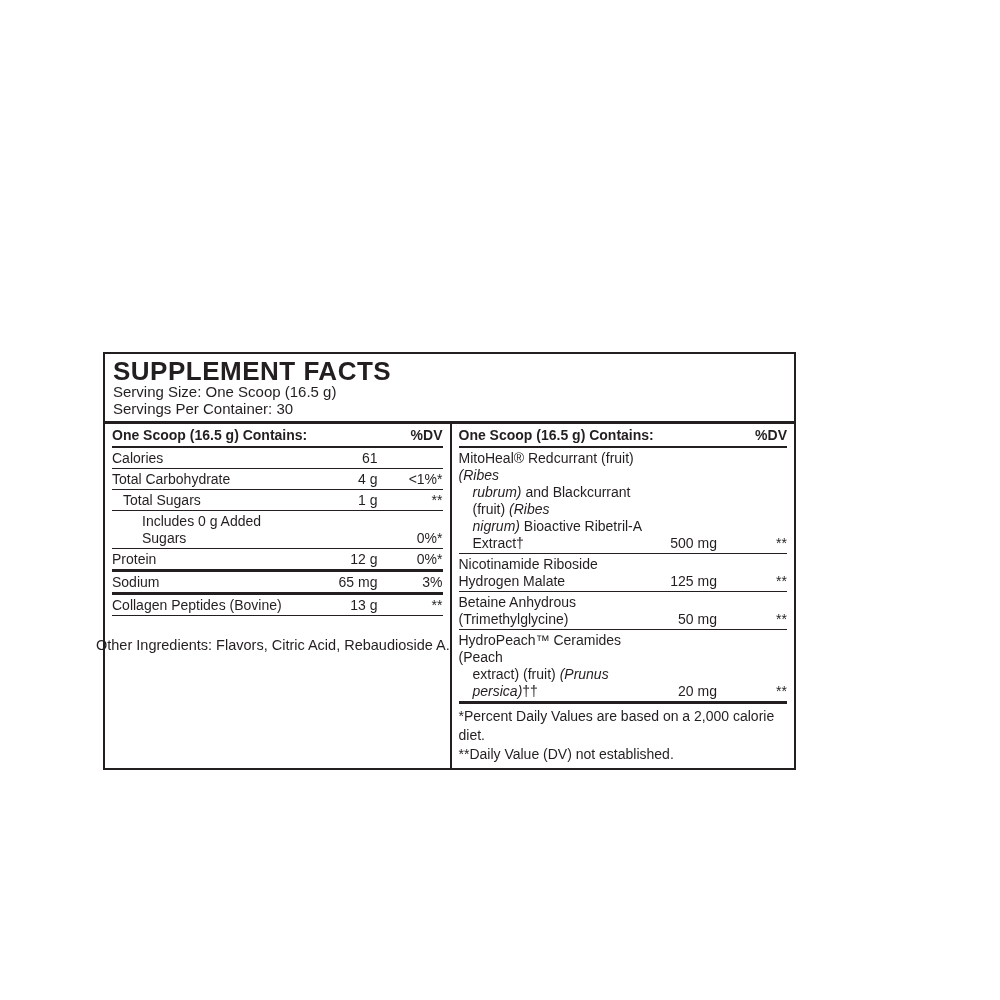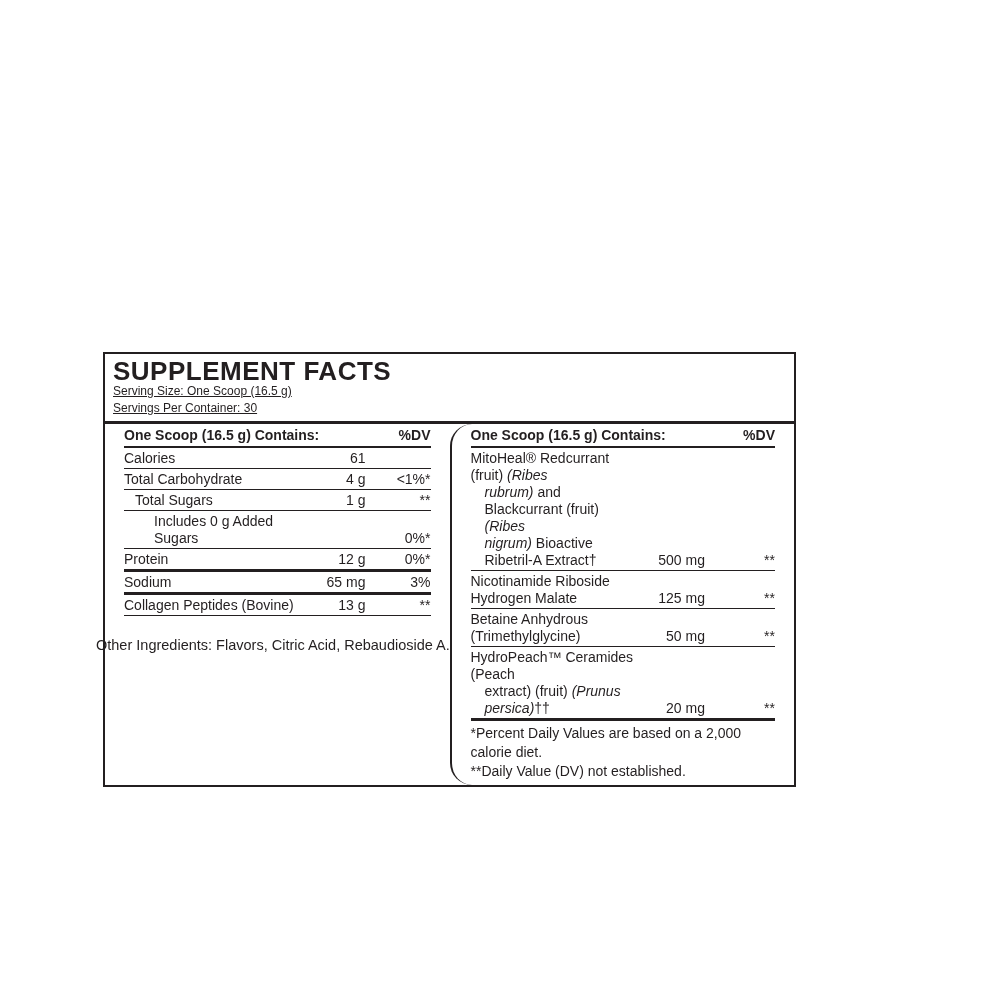--- a/index.html
+++ b/index.html
@@ -24,34 +24,33 @@
   }
 
   .panel-head { padding: 5px 8px 4px 8px; }
   .panel-title {
     font-size: 26px;
     font-weight: bold;
     letter-spacing: 0.5px;
     line-height: 24px;
     margin: 0;
   }
-  .serving-line { font-size: 12px; line-height: 17px; text-decoration: underline; }
+  .serving-line { font-size: 15px; line-height: 17px; }
 
   .columns {
     border-top: 3px solid var(--ink);
     display: flex;
     flex: 1;
     align-items: stretch;
   }
   .col {
     width: 50%;
-    padding: 0 19px;
+    padding: 0 7px;
     display: flex;
     flex-direction: column;
-    border-radius: 22px;
   }
   .col-right { border-left: 2px solid var(--ink); }
 
   .col-header {
     display: flex;
     align-items: flex-end;
     font-weight: bold;
     font-size: 14px;
     line-height: 19px;
     padding: 2px 0 1px 0;

